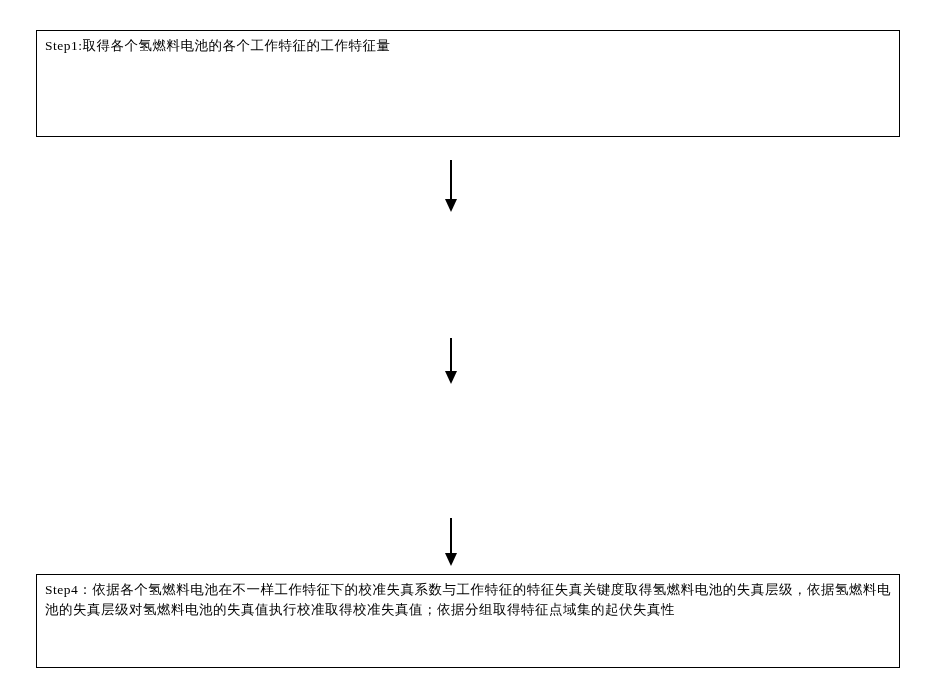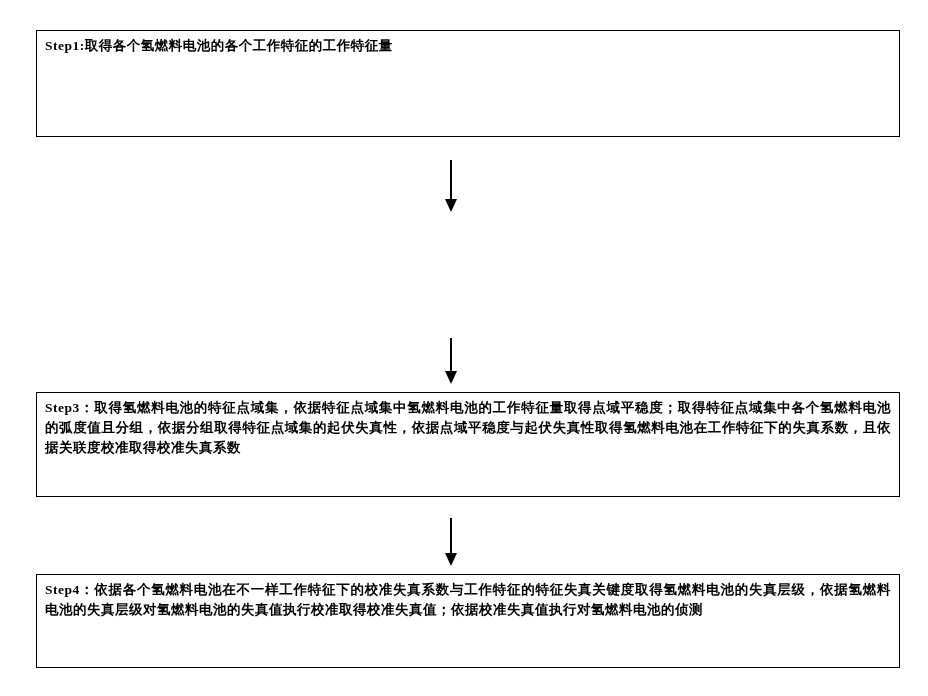--- a/index.html
+++ b/index.html
@@ -16,21 +16,20 @@
     color: #000000;
   }
   .step-box {
     position: absolute;
     left: 36px;
     width: 864px;
     border: 1px solid #000000;
     background: #ffffff;
     box-sizing: border-box;
     padding: 5px 8px;
-    font-weight: bold;
   }
   .step-text {
     display: block;
     font-size: 13.5px;
     line-height: 20px;
     text-align: justify;
     word-break: break-all;
     letter-spacing: 0.5px;
   }
   .box-1 { top: 30px;  height: 107px; }
@@ -75,26 +74,23 @@
     <div class="arrow-line"></div>
     <div class="arrow-head"></div>
   </div>
 
 
   <div class="flow-arrow arrow-2">
     <div class="arrow-line"></div>
     <div class="arrow-head"></div>
   </div>
 
-  <div class="step-box box-3">
-    <span class="step-text">Step3：取得氢燃料电池的特征点域集，依据特征点域集中氢燃料电池的工作特征量取得点域平稳度；取得特征点域集中各个氢燃料电池的弧度值且分组，依据分组取得特征点域集的起伏失真性，依据点域平稳度与起伏失真性取得氢燃料电池在工作特征下的失真系数，且依据关联度校准取得校准失真系数</span>
-  </div>
 
   <div class="flow-arrow arrow-3">
     <div class="arrow-line"></div>
     <div class="arrow-head"></div>
   </div>
 
   <div class="step-box box-4">
-    <span class="step-text">Step4：依据各个氢燃料电池在不一样工作特征下的校准失真系数与工作特征的特征失真关键度取得氢燃料电池的失真层级，依据氢燃料电池的失真层级对氢燃料电池的失真值执行校准取得校准失真值；依据校准失真值执行对氢燃料电池的侦测</span>
+    <span class="step-text">Step4：依据各个氢燃料电池在不一样工作特征下的校准失真系数与工作特征的特征失真关键度取得氢燃料电池的失真层级，依据氢燃料电池的失真层级对氢燃料电池的失真值执行校准取得校准失真值；依据分组取得特征点域集的起伏失真性</span>
   </div>
 
 </div>
 
 </body></html>

